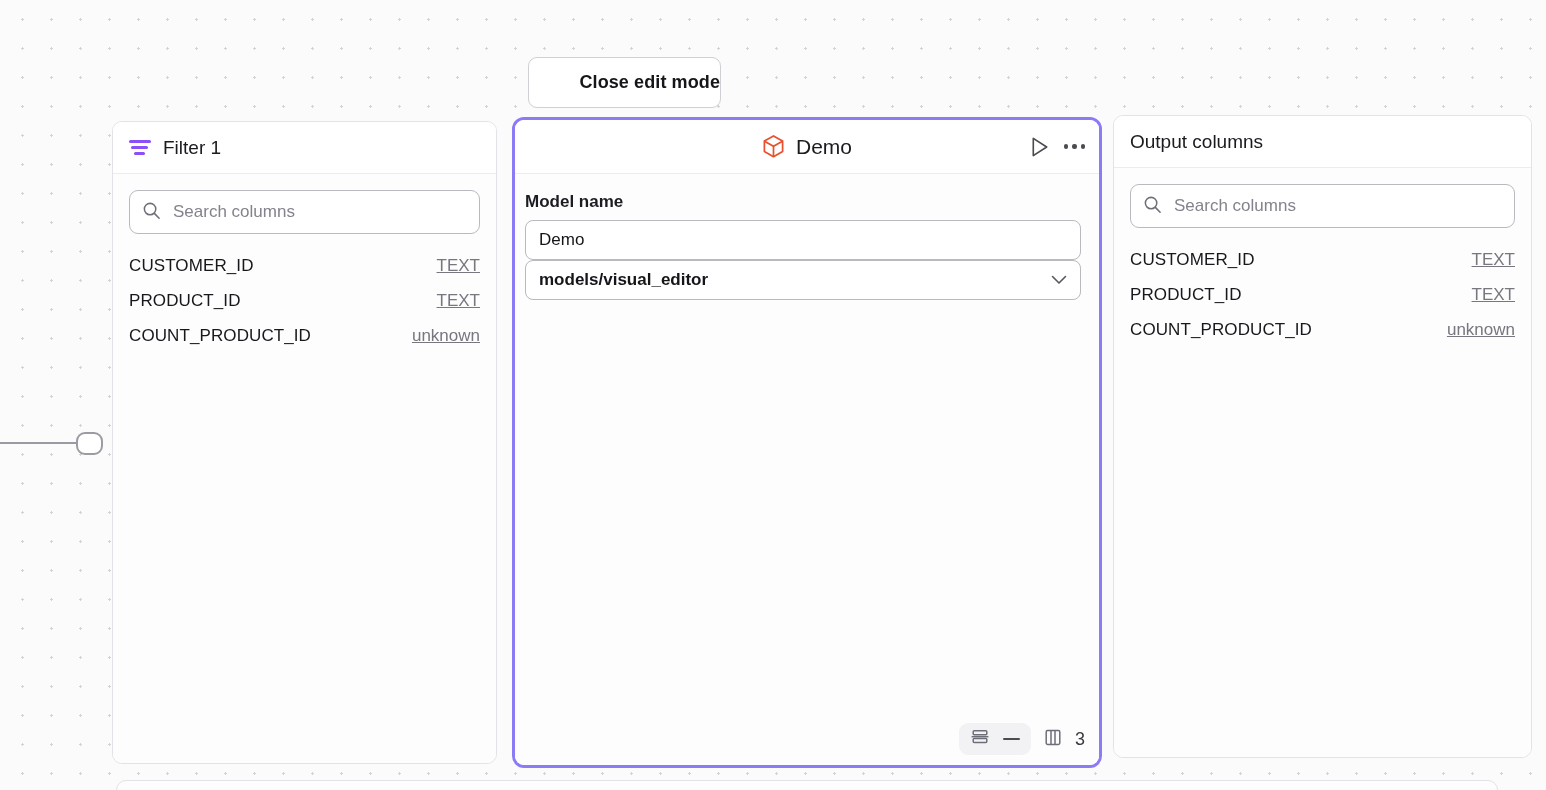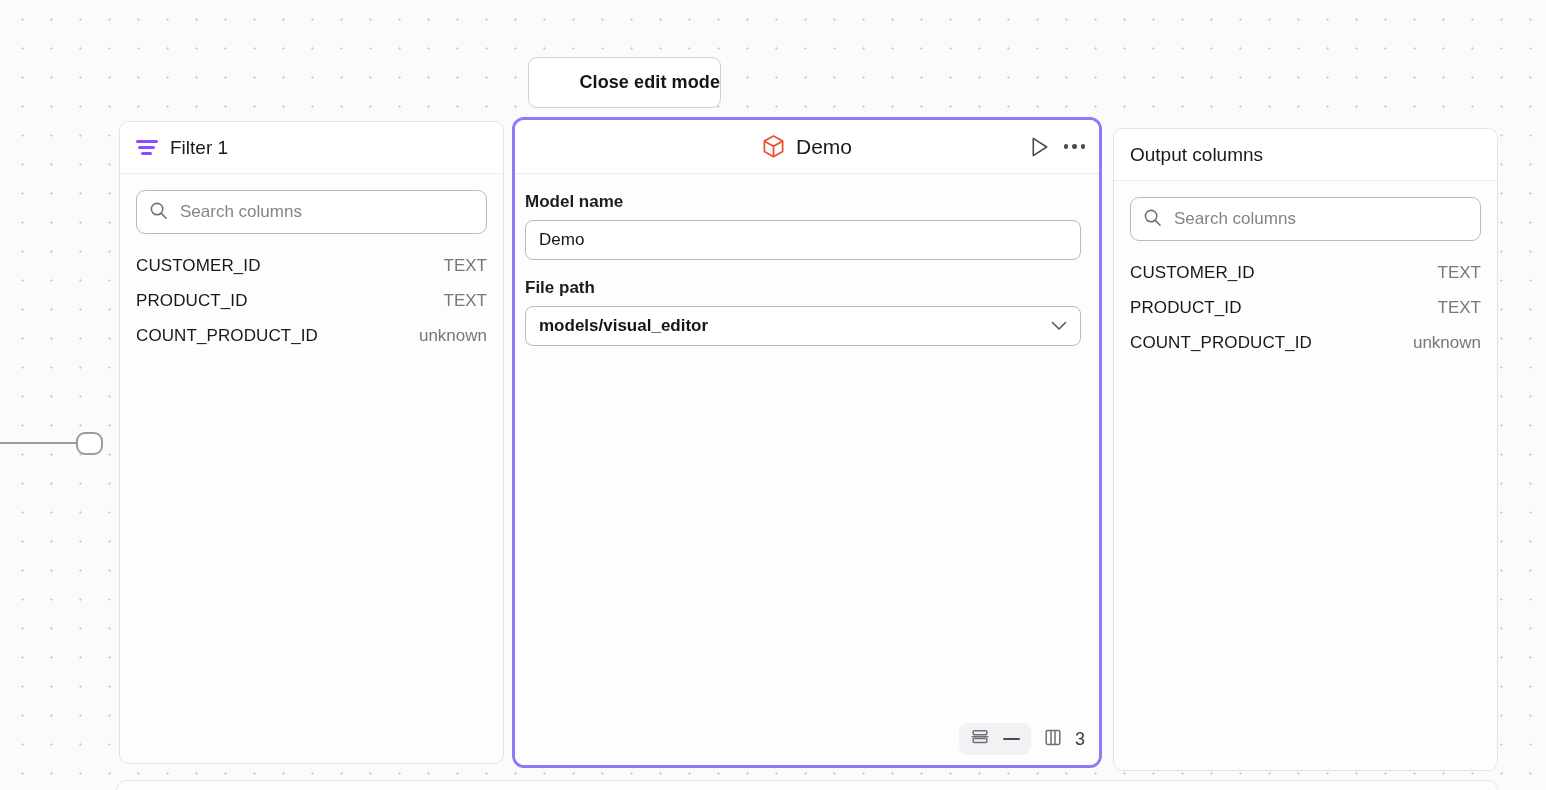--- a/index.html
+++ b/index.html
@@ -80,24 +80,24 @@
   .col-list { padding: 14px 16px 0 16px; }
   .col-row {
     display: flex;
     justify-content: space-between;
     align-items: center;
     font-size: 17px;
     line-height: 1;
     padding: 9px 0;
   }
   .col-name { color: #17171c; letter-spacing: .1px; }
-  .col-type { color: #77777f; }
-
-  
-  #filter-panel { left: 119px; top: 121px; width: 385px; height: 643px; }
+  .col-type { color: #77777f; text-decoration: underline; }
+
+  
+  #filter-panel { left: 112px; top: 121px; width: 385px; height: 643px; }
   .filter-icon { width: 22px; margin-right: 12px; display:flex; flex-direction:column; gap:3px; align-items:flex-start;}
   .filter-icon i { display:block; height:3px; background:#8b4ef8; border-radius:2px; }
   .filter-icon i:nth-child(1){ width:22px; }
   .filter-icon i:nth-child(2){ width:17px; margin-left:2px;}
   .filter-icon i:nth-child(3){ width:11px; margin-left:5px;}
 
   
   #model-panel {
     left: 512px; top: 117px; width: 590px; height: 651px;
     border: 3px solid #8b7cf6;
@@ -139,21 +139,21 @@
     display:flex; align-items:center; gap: 12px;
   }
   .pill {
     background:#f2f2f4; border-radius: 9px; height:32px;
     display:flex; align-items:center; gap:13px; padding: 0 11px;
   }
   .dash { width:17px; height:2.5px; background:#4b4b52; border-radius:2px; display:block;}
   .col-count { font-size:18px; color:#3a3a41; }
 
   
-  #output-panel { left: 1113px; top: 128px; width: 385px; height: 643px; }
+  #output-panel { left: 1113px; top: 115px; width: 419px; height: 643px; }
   .output-footer {
     position:absolute; left:0; right:0; bottom:0;
     height: 52px;
     border-top: 1px solid #ececf0;
     display:flex; align-items:center; gap:8px;
     padding: 0 16px;
     background:#ffffff;
     font-size:18px; color:#2b2b31;
   }
 
@@ -244,21 +244,20 @@
         </span>
       </span>
     </div>
     <div class="panel-body">
       <div class="form">
         <div class="field-label">Model name</div>
         <div class="text-input">
           <input type="text" value="Demo" style="">
         </div>
 
-        <div class="field-label second">File path</div>
         <div class="select-input">
           <span>models/visual_editor</span>
           <span>
             <svg width="16" height="10" viewBox="0 0 16 10" fill="none">
               <path d="M1.5 1.5 L8 8 L14.5 1.5" stroke="#56565e" stroke-width="1.6" stroke-linecap="round" stroke-linejoin="round"></path>
             </svg>
           </span>
         </div>
       </div>
 

